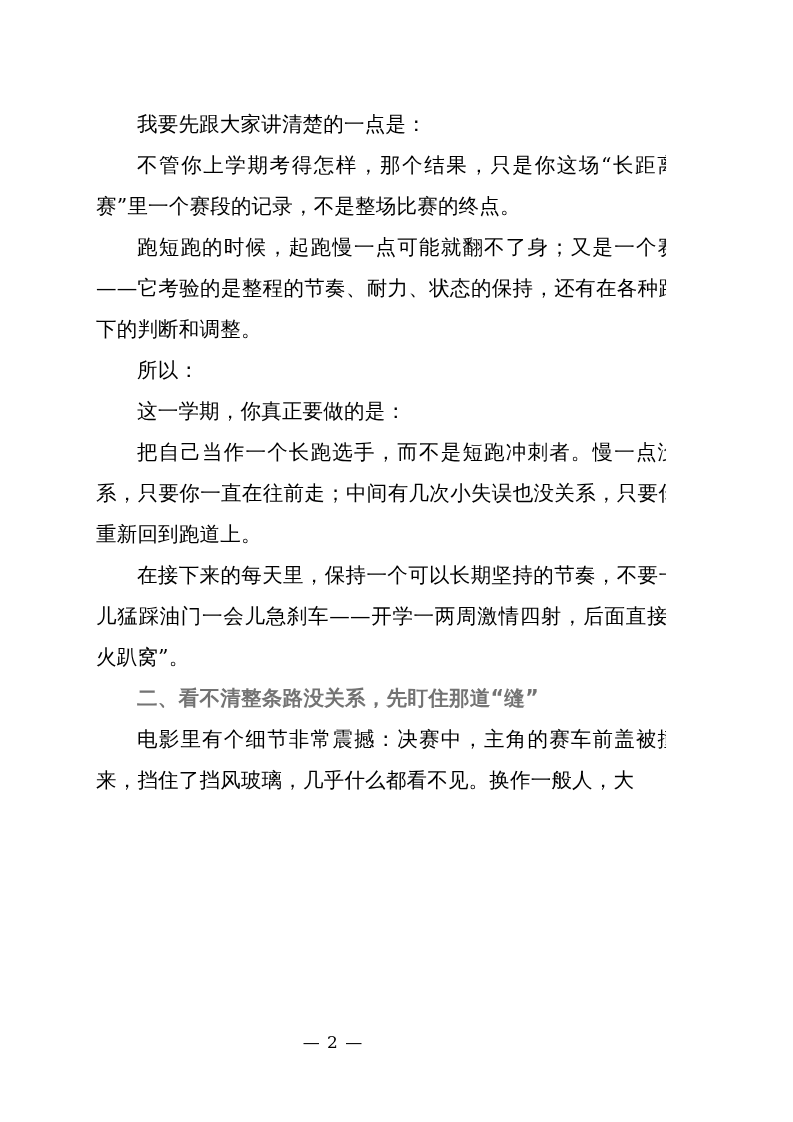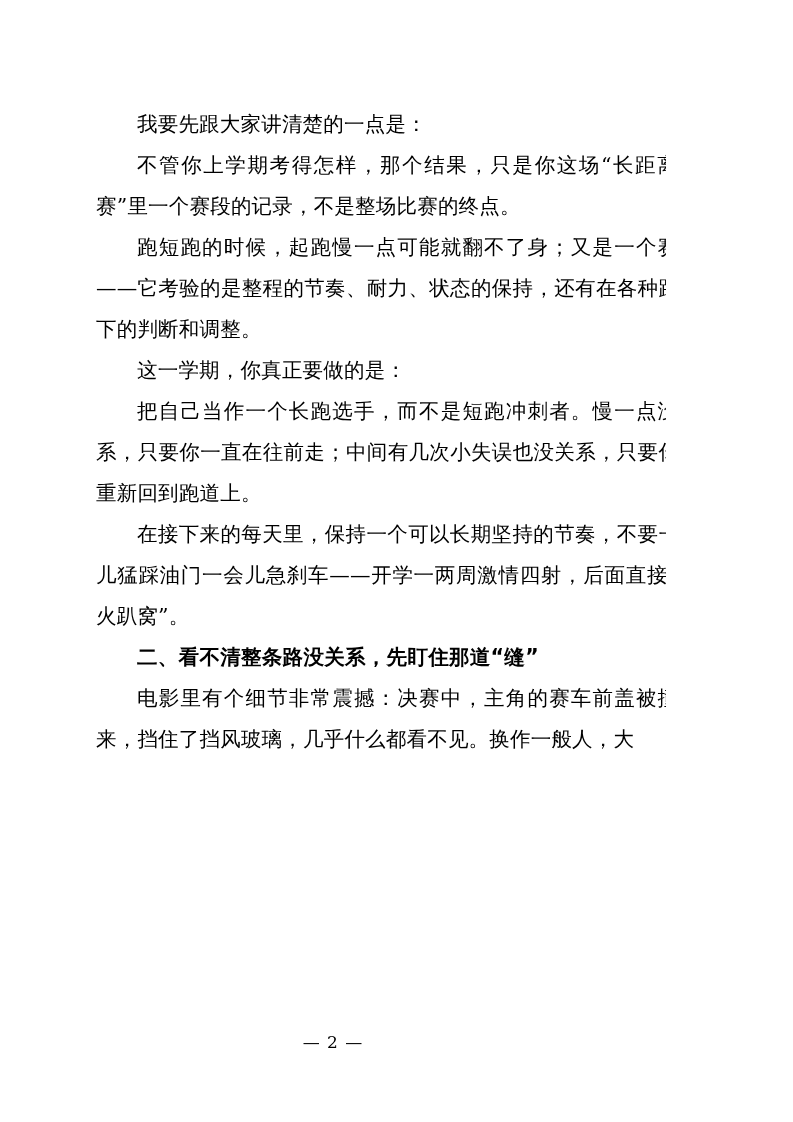--- a/index.html
+++ b/index.html
@@ -31,21 +31,21 @@
     text-align: justify;
     text-justify: inter-ideograph;
     letter-spacing: 0.2px;
   }
   p.heading {
     margin: 0;
     font-family: "DejaVu Sans", "Liberation Sans", sans-serif;
     font-size: 20.5px;
     font-weight: bold;
     line-height: 41px;
-    color: #000000;
+    color: #737373;
     text-indent: 2em;
     letter-spacing: 0.3px;
   }
   .footer {
     position: absolute;
     left: 0;
     right: 0;
     top: 1032px;
     text-align: center;
     font-family: "DejaVu Serif", "Liberation Serif", serif;
@@ -55,20 +55,21 @@
   }
 </style>
 </head>
 <body>
 
 <div class="page">
   <div class="content">
     <p class="para">我要先跟大家讲清楚的一点是：</p>
     <p class="para">不管你上学期考得怎样，那个结果，只是你这场“长距离比赛”里一个赛段的记录，不是整场比赛的终点。</p>
     <p class="para">跑短跑的时候，起跑慢一点可能就翻不了身；又是一个赛段——它考验的是整程的节奏、耐力、状态的保持，还有在各种路况下的判断和调整。</p>
+    <p class="para">所以：</p>
     <p class="para">这一学期，你真正要做的是：</p>
     <p class="para">把自己当作一个长跑选手，而不是短跑冲刺者。慢一点没关系，只要你一直在往前走；中间有几次小失误也没关系，只要你肯重新回到跑道上。</p>
     <p class="para">在接下来的每天里，保持一个可以长期坚持的节奏，不要一会儿猛踩油门一会儿急刹车——开学一两周激情四射，后面直接“熄火趴窝”。</p>
     <p class="heading">二、看不清整条路没关系，先盯住那道“缝”</p>
     <p class="para">电影里有个细节非常震撼：决赛中，主角的赛车前盖被撞起来，挡住了挡风玻璃，几乎什么都看不见。换作一般人，大</p>
   </div>
   <div class="footer">— 2 —</div>
 </div>
 
 </body></html>

